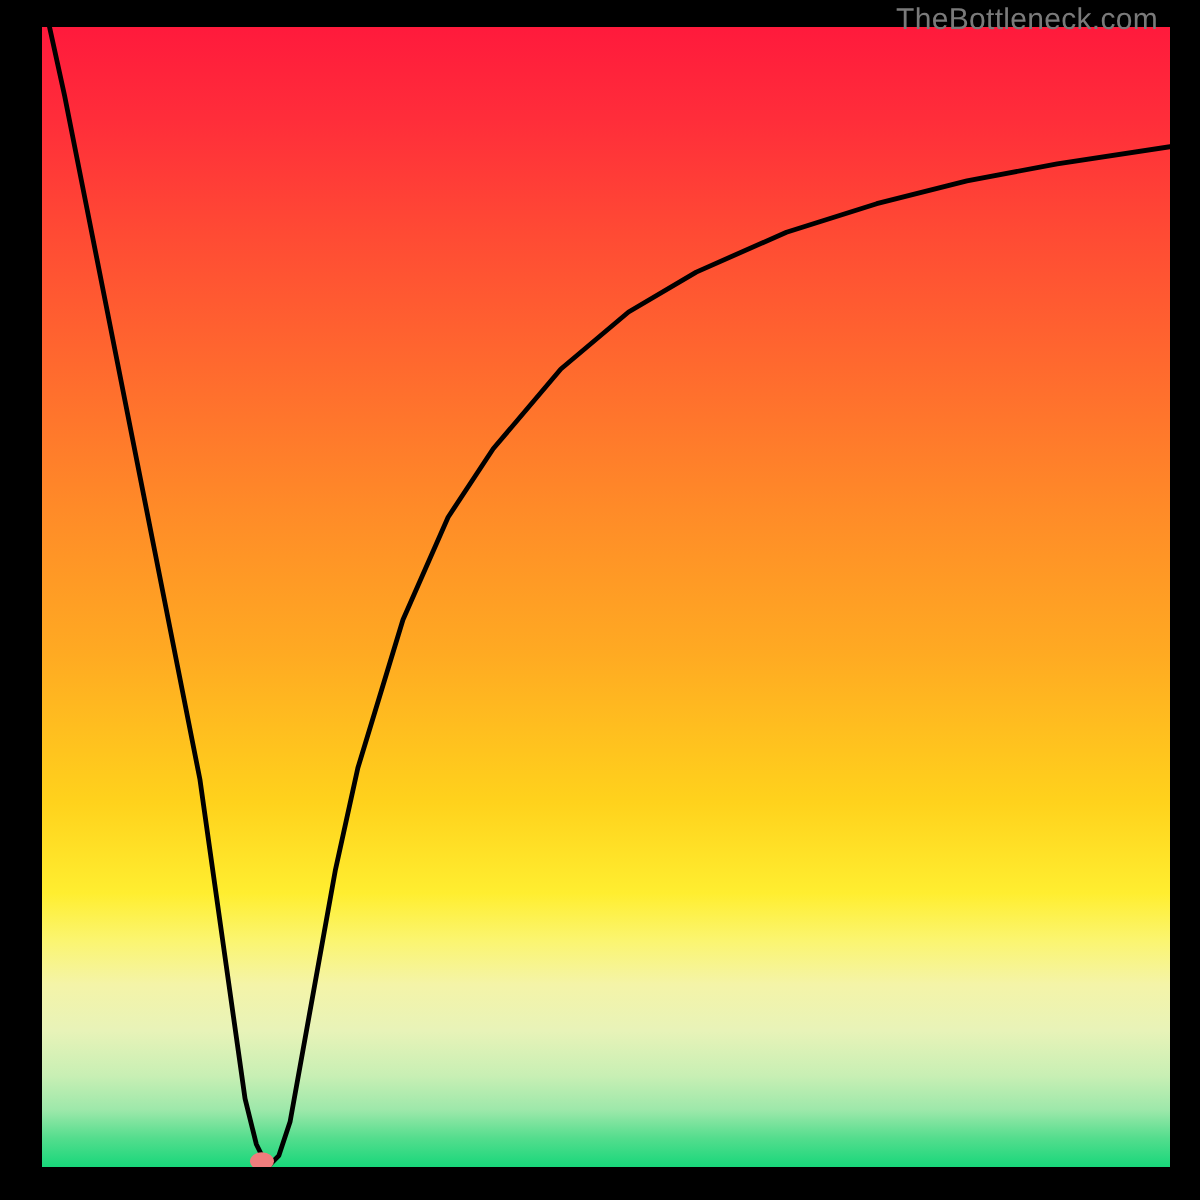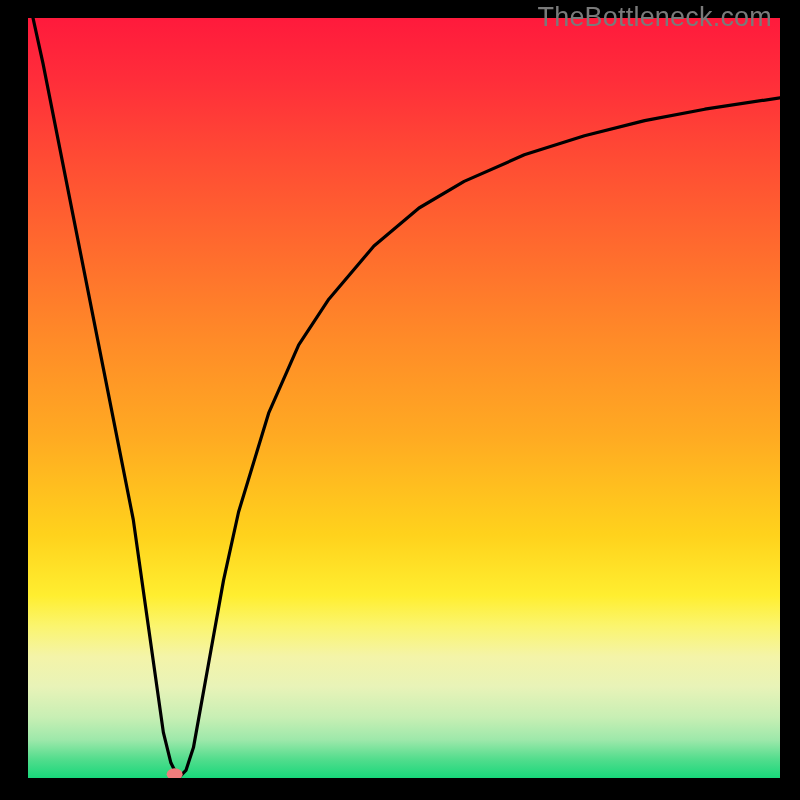--- a/index.html
+++ b/index.html
@@ -42,21 +42,21 @@
         #9de8aa 95%,
         #53dd8d 97.5%,
         #18d77a 100%
       );
   }
   .watermark {
     position: absolute;
     top: 2px;
     right: 28px;
     color: #7a7a7a;
-    font-size: 27px;
+    font-size: 20px;
     font-weight: 500;
     letter-spacing: 0.2px;
     user-select: none;
   }
   .curve-svg {
     position: absolute;
     left: 28px;
     top: 18px;
     width: 752px;
     height: 760px;

